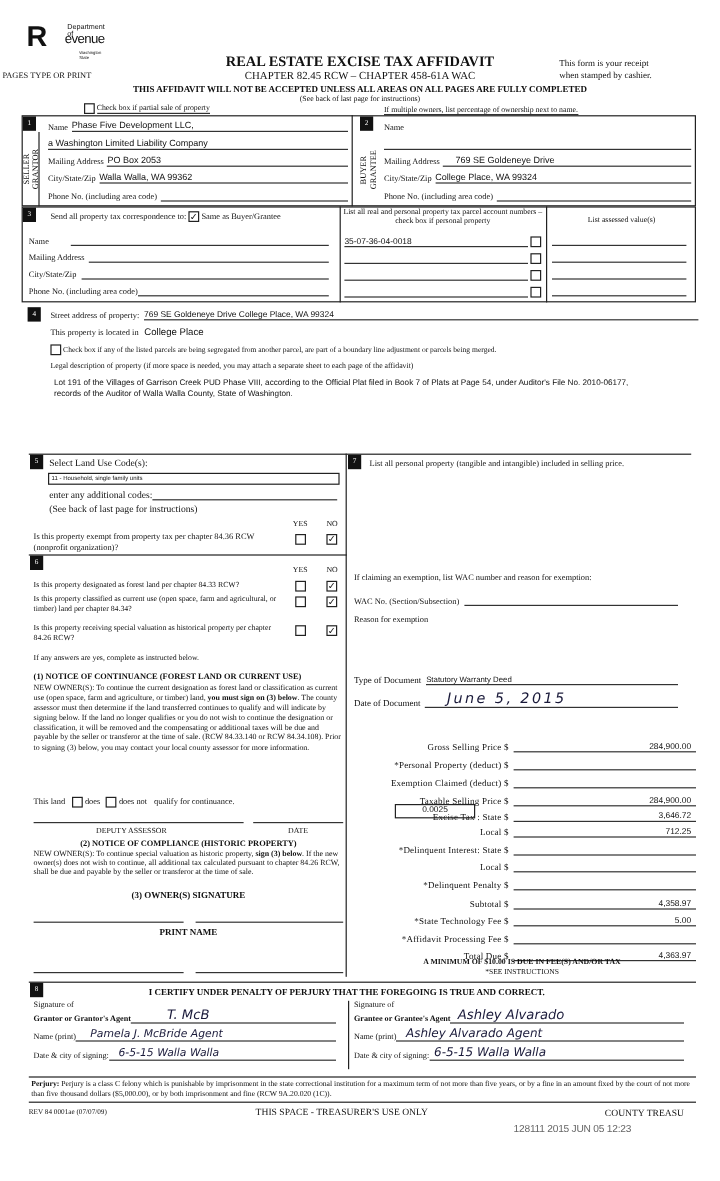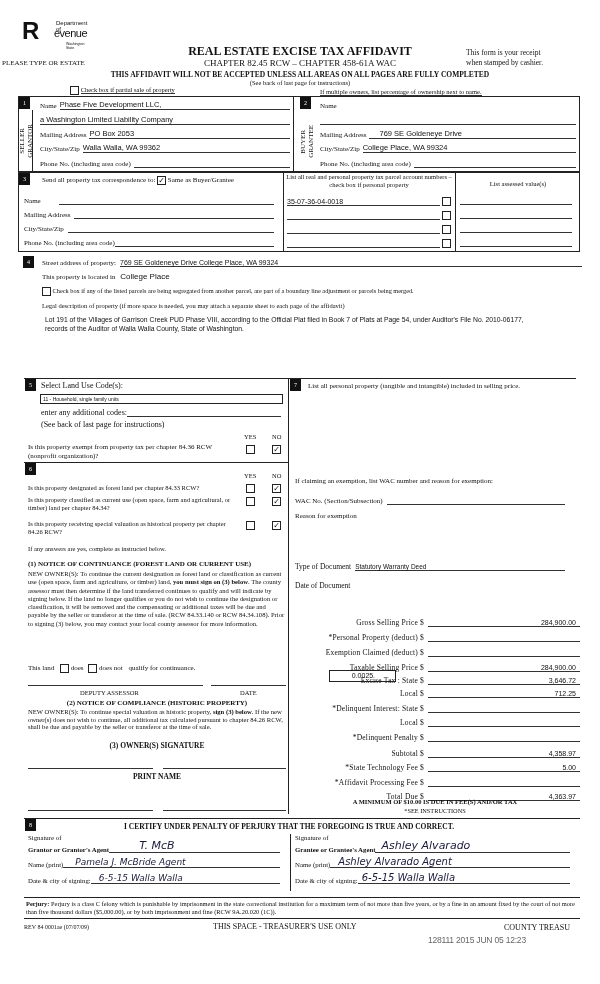--- a/index.html
+++ b/index.html
@@ -23,21 +23,21 @@
 </style>
 </head>
 <body>
 
 <div class="abs" style="left:22px;top:18px;width:70px;height:28px;">
   <div class="abs sans" style="left:0;top:0;font-size:24px;font-weight:bold;line-height:26px;">R</div>
   <div class="abs sans" style="left:34px;top:2px;font-size:6px;">Department of</div>
   <div class="abs sans" style="left:32px;top:8px;font-size:11px;font-weight:normal;letter-spacing:-0.5px;line-height:15px;">evenue</div>
   <div class="abs sans" style="left:44px;top:24px;font-size:3.5px;">Washington State</div>
 </div>
-<div class="abs" style="left:2px;top:59px;font-size:7px;">PLEASE TYPE OR ESTATE</div>
+<div class="abs" style="left:2px;top:59px;font-size:7px;">PAGES TYPE OR PRINT</div>
 <div class="abs" style="left:0;width:600px;top:44px;text-align:center;font-size:12px;font-weight:bold;">REAL ESTATE EXCISE TAX AFFIDAVIT</div>
 <div class="abs" style="left:0;width:600px;top:58px;text-align:center;font-size:9px;">CHAPTER 82.45 RCW – CHAPTER 458-61A WAC</div>
 <div class="abs" style="left:466px;top:48px;font-size:7.5px;">This form is your receipt</div>
 <div class="abs" style="left:466px;top:58px;font-size:7.5px;">when stamped by cashier.</div>
 <div class="abs" style="left:0;width:600px;top:70px;text-align:center;font-size:7.5px;font-weight:bold;">THIS AFFIDAVIT WILL NOT BE ACCEPTED UNLESS ALL AREAS ON ALL PAGES ARE FULLY COMPLETED</div>
 <div class="abs" style="left:0;width:600px;top:79px;text-align:center;font-size:6.5px;">(See back of last page for instructions)</div>
 <div class="abs" style="left:70px;top:86px;font-size:6.5px;">
   <span class="chk"></span>
   <span class="uline">Check box if partial sale of property</span>
 </div>
@@ -224,20 +224,21 @@
   <span>WAC No. (Section/Subsection)</span>
   <span class="uline" style="flex:1;margin-left:4px;"></span>
 </div>
 <div class="abs" style="left:295px;top:512px;font-size:7px;">Reason for exemption</div>
 <div class="row" style="left:295px;top:560px;width:270px;height:11px;font-size:7.5px;">
   <span>Type of Document</span>
   <span class="uline sans" style="flex:1;margin-left:4px;font-size:6.5px;">Statutory Warranty Deed</span>
 </div>
 <div class="row" style="left:295px;top:576px;width:270px;height:14px;font-size:7.5px;">
   <span>Date of Document</span>
+  <span class="uline hand" style="flex:1;margin-left:4px;padding-left:18px;font-size:12px;letter-spacing:2px;">June 5, 2015</span>
 </div>
 
 <div class="feerow" style="top:600px;">
     <span class="fl">Gross Selling Price</span>
     <span class="dol">$</span>
     <span class="fv">284,900.00</span>
   </div>
 <div class="feerow" style="top:615px;">
     <span class="fl">*Personal Property (deduct)</span>
     <span class="dol">$</span>

